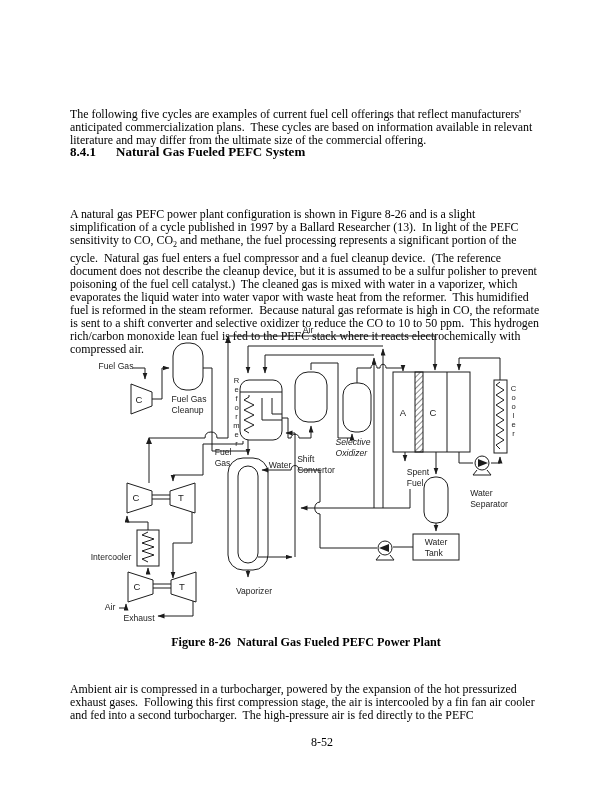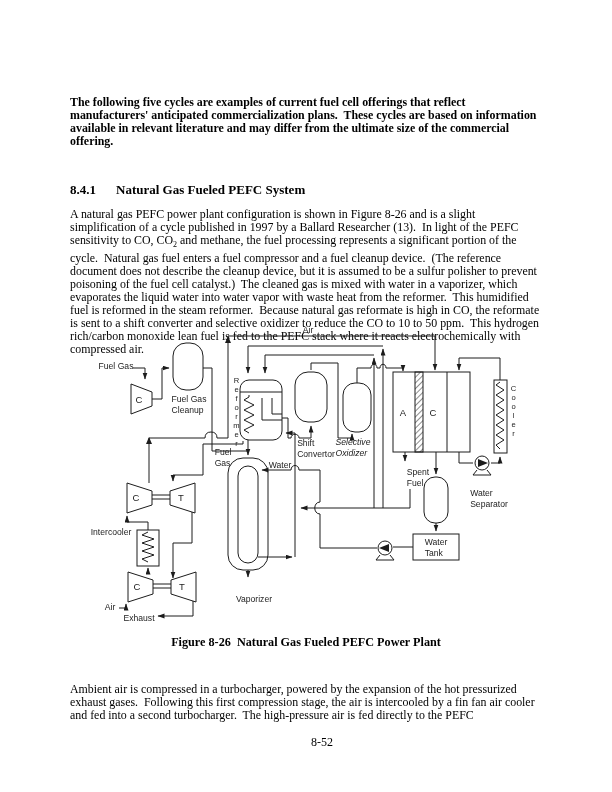--- a/index.html
+++ b/index.html
@@ -4,24 +4,24 @@
 <style>
   html,body{margin:0;padding:0;background:#888;}
   .page{
     position:relative;width:612px;height:792px;background:#ffffff;
     margin:0 auto;overflow:hidden;
     font-family:"Liberation Serif","DejaVu Serif",serif;color:#000;
   }
   .h1{position:absolute;left:70px;top:66px;font-weight:bold;font-size:13px;white-space:pre;}
   .h1 .num{display:inline-block;width:40px;}
   .h2{position:absolute;left:70px;top:144px;font-weight:bold;font-size:13px;white-space:pre;}
-  .h2 .num{display:inline-block;width:46px;margin-top:38px;}
+  .h2 .num{display:inline-block;width:46px;}
   .para{position:absolute;left:70px;width:474px;font-size:11.9px;line-height:13.1px;
         white-space:pre-wrap;text-align:left;}
-  #p1{top:84px;font-weight:bold;}
+  #p1{top:96px;}
   #p2{top:168px;margin-top:40px;}
   #p3{top:671px;}
   .caption{position:absolute;left:0;top:635px;width:612px;text-align:center;
            font-weight:bold;font-size:12.2px;white-space:pre-wrap;}
   .pagenum{position:absolute;left:0;top:735px;width:612px;text-align:center;font-size:12px;margin-left:16px;}
   sub{font-size:8px;}
   
   svg{position:absolute;left:60px;top:320px;}
   .dlabel{
     position:absolute;font-family:"Liberation Sans","DejaVu Sans",sans-serif;
@@ -149,42 +149,42 @@
       <path d="M119,608 H126 V604" marker-end="url(#a)"></path>
     </g>
   </svg>
 
   <div class="dlabel" style="left:308px;top:330px;">Air</div>
   <div class="dlabel" style="left:116px;top:366px;">Fuel Gas</div>
   <div class="dlabel dletter" style="left:139px;top:400px;">C</div>
   <div class="dlabel" style="left:189px;top:404px;">Fuel Gas
 Cleanup</div>
   <div class="dlabel vert" style="left:236px;top:412px;">Reformer</div>
-  <div class="dlabel" style="left:316px;top:448px;">Shift
+  <div class="dlabel" style="left:316px;top:464px;">Shift
 Convertor</div>
   <div class="dlabel" style="left:353px;top:447px;font-style:italic;">Selective
 Oxidizer</div>
   <div class="dlabel" style="left:223px;top:457px;">Fuel
 Gas</div>
   <div class="dlabel" style="left:280px;top:465px;">Water</div>
   <div class="dlabel dletter" style="left:403px;top:413px;">A</div>
   <div class="dlabel dletter" style="left:433px;top:413px;">C</div>
   <div class="dlabel" style="left:400px;top:477px;margin-left:18px;">Spent
 Fuel</div>
   <div class="dlabel vert" style="left:513px;top:411px;">Cooler</div>
   <div class="dlabel" style="left:489px;top:498px;">Water
 Separator</div>
   <div class="dlabel" style="left:436px;top:547px;">Water
 Tank</div>
   <div class="dlabel dletter" style="left:136px;top:498px;">C</div>
   <div class="dlabel dletter" style="left:181px;top:498px;">T</div>
-  <div class="dlabel" style="left:111px;top:532px;">Intercooler</div>
+  <div class="dlabel" style="left:111px;top:557px;">Intercooler</div>
   <div class="dlabel dletter" style="left:137px;top:587px;">C</div>
   <div class="dlabel dletter" style="left:182px;top:587px;">T</div>
-  <div class="dlabel" style="left:254px;top:591px;margin-top:8px;">Vaporizer</div>
+  <div class="dlabel" style="left:254px;top:591px;">Vaporizer</div>
   <div class="dlabel" style="left:110px;top:607px;">Air</div>
   <div class="dlabel" style="left:135px;top:618px;padding-left:8px;">Exhaust</div>
 
   <div class="caption">Figure 8-26  Natural Gas Fueled PEFC Power Plant</div>
 
   <p class="para" id="p3">Ambient air is compressed in a turbocharger, powered by the expansion of the hot pressurized exhaust gases.  Following this first compression stage, the air is intercooled by a fin fan air cooler and fed into a second turbocharger.  The high-pressure air is fed directly to the PEFC</p>
 
   <div class="pagenum">8-52</div>
 </div>
 

